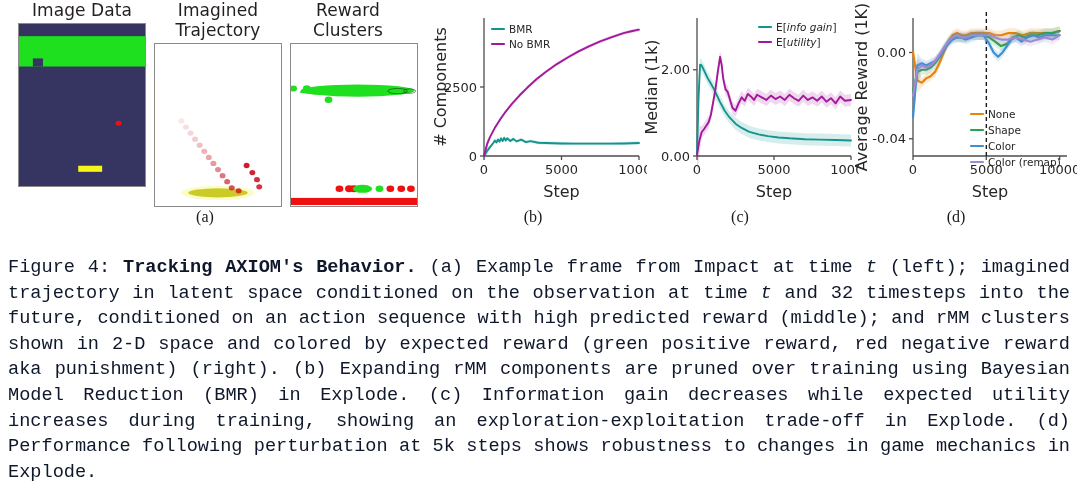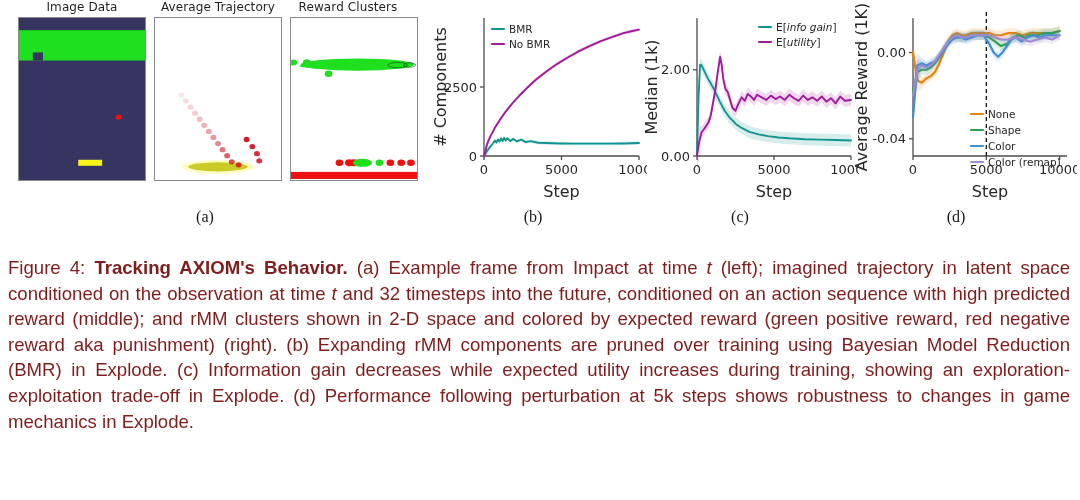--- a/index.html
+++ b/index.html
@@ -8,37 +8,37 @@
     font-family:"Liberation Serif",serif;color:#000;
     overflow:hidden;position:relative;
   }
   #figure-root{position:relative;width:1080px;height:500px;}
 
   
   .fig-row{position:relative;width:1080px;height:200px;}
   .panel{position:absolute;top:0;}
 
   .mini-title{
-    font-family:"DejaVu Sans",sans-serif;font-size:12px;color:#231f20;
+    font-family:"DejaVu Sans",sans-serif;font-size:17px;color:#231f20;
     text-align:center;letter-spacing:.1px;
   }
   .mini-box{border:1.2px solid #8a8a8a;background:#fff;position:relative;overflow:hidden;}
 
   
   .sub-label{
     position:absolute;font-family:"Liberation Serif",serif;font-size:16px;
     color:#1a1a1a;text-align:center;
   }
 
   
   .caption{
     position:absolute;left:8px;top:255px;width:1062px;
-    font-family:Liberation Sans, sans-serif;
+    font-family:Liberation Mono, monospace;
     font-size:18.6px;line-height:25.6px;text-align:justify;
-    color:#7f1d1d;
+    color:#0f172a;
   }
   .caption b{font-weight:bold;}
   .caption i{font-style:italic;}
 
   svg{display:block;}
   .axis-line{stroke:#4d4d4d;stroke-width:1.3;fill:none;}
   .tick-line{stroke:#4d4d4d;stroke-width:1.3;}
   .tick-txt{font-family:"DejaVu Sans",sans-serif;font-size:13px;fill:#262626;}
   .ax-title{font-family:"DejaVu Sans",sans-serif;font-size:16px;fill:#262626;}
   .leg-txt{font-family:"DejaVu Sans",sans-serif;font-size:10.5px;fill:#262626;}
@@ -60,21 +60,21 @@
               <rect id="gf-bg" x="0" y="0" width="100" height="160" fill="#363461"></rect>
               <rect id="gf-band" x="0" y="12" width="100" height="30" fill="#1fe01f"></rect>
               <rect id="gf-notch" x="11" y="34" width="8" height="8" fill="#363461"></rect>
               <circle id="gf-ball" cx="79" cy="98" r="2.4" fill="#ee1111"></circle>
               <rect id="gf-paddle" x="47" y="140" width="19" height="6" fill="#f5f51a"></rect>
             </svg>
           </div>
         </div>
 
         <div style="width:128px;">
-          <div class="mini-title">Average Trajectory</div>
+          <div class="mini-title">Imagined Trajectory</div>
           <div class="mini-box" style="width:126px;height:162px;margin-top:3px;">
             <svg id="traj-svg" viewBox="0 0 110 160" preserveAspectRatio="none" width="126" height="162">
                 <ellipse cx="55" cy="147" rx="32" ry="7.1" fill="#f5f51a" opacity="0.25"></ellipse>
                 <ellipse cx="55" cy="147" rx="26" ry="4.5" fill="#c8c820" opacity="0.95"></ellipse>
                 <circle cx="23" cy="76" r="2.6" fill="#cc1122" opacity="0.1"></circle>
                 <circle cx="27" cy="82" r="2.6" fill="#cc1122" opacity="0.14"></circle>
                 <circle cx="31" cy="88" r="2.6" fill="#cc1122" opacity="0.18"></circle>
                 <circle cx="35" cy="94" r="2.6" fill="#cc1122" opacity="0.22"></circle>
                 <circle cx="39" cy="100" r="2.6" fill="#cc1122" opacity="0.27"></circle>
                 <circle cx="43" cy="106" r="2.6" fill="#cc1122" opacity="0.32"></circle>

